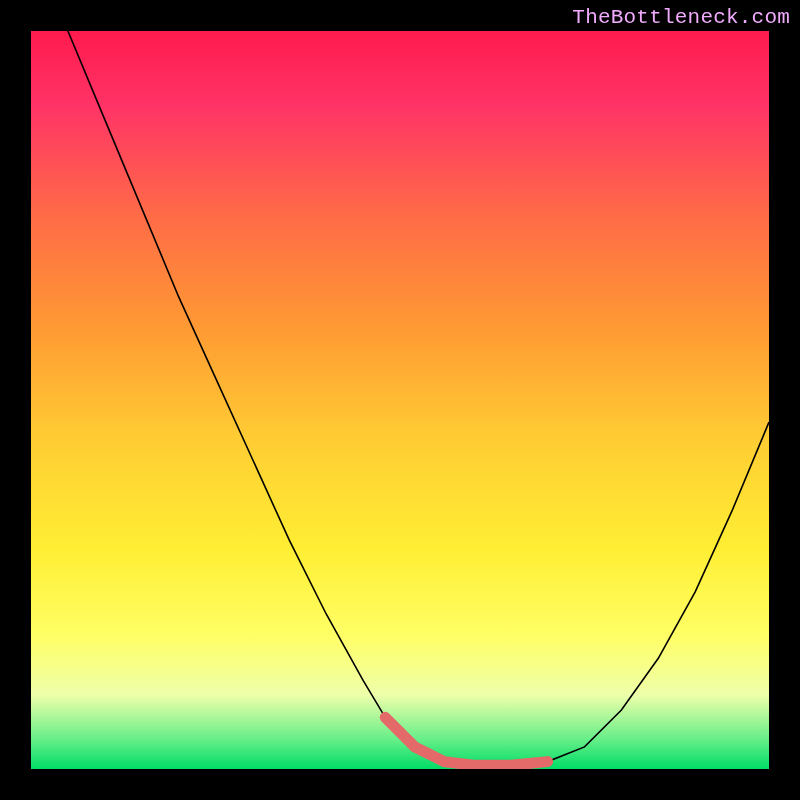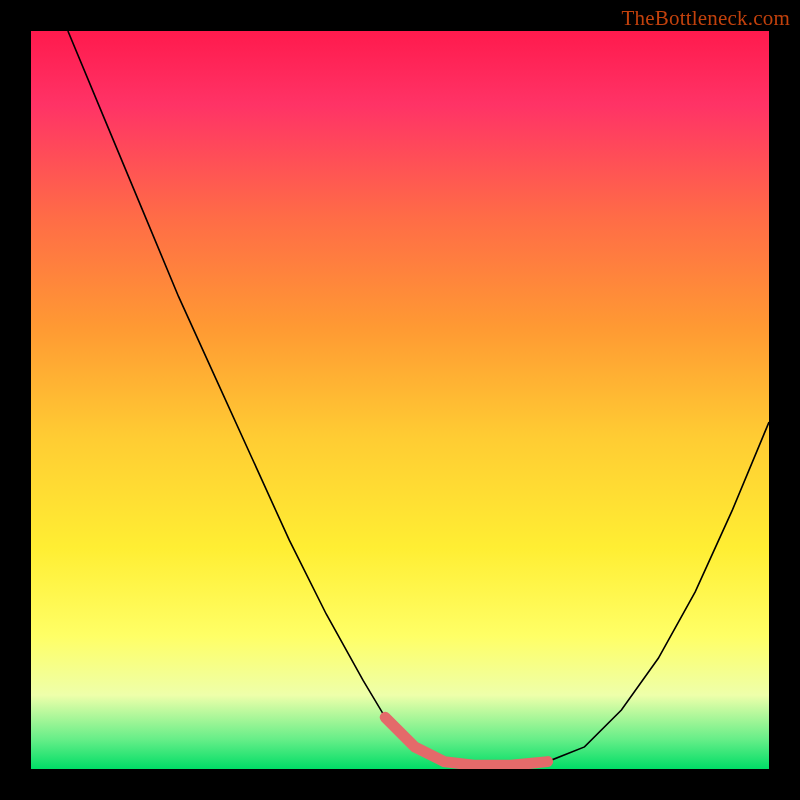--- a/index.html
+++ b/index.html
@@ -26,23 +26,23 @@
       #ffff66 82%,
       #eeffaa 90%,
       #66ee88 96%,
       #00dd66 100%
     );
   }
   .watermark {
     position: absolute;
     top: 6px;
     right: 10px;
-    font-family: Liberation Serif, serif;
+    font-family: Liberation Mono, monospace;
     font-size: 21px;
-    color: #c2410c;
+    color: #f0abfc;
     letter-spacing: 0.2px;
   }
   svg.overlay {
     position: absolute;
     left: 31px;
     top: 31px;
     width: 738px;
     height: 738px;
     pointer-events: none;
   }

